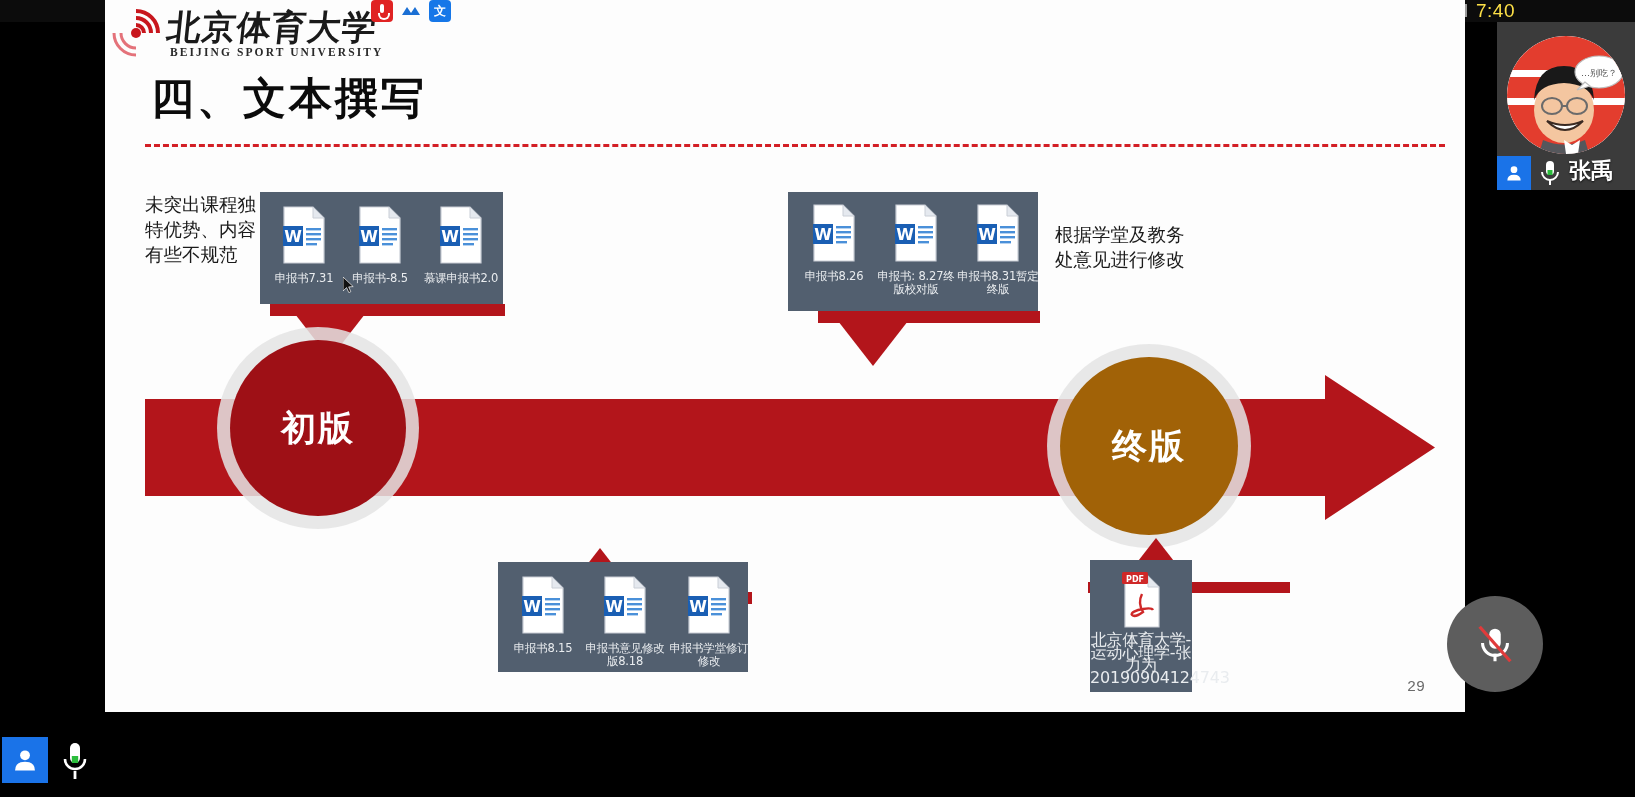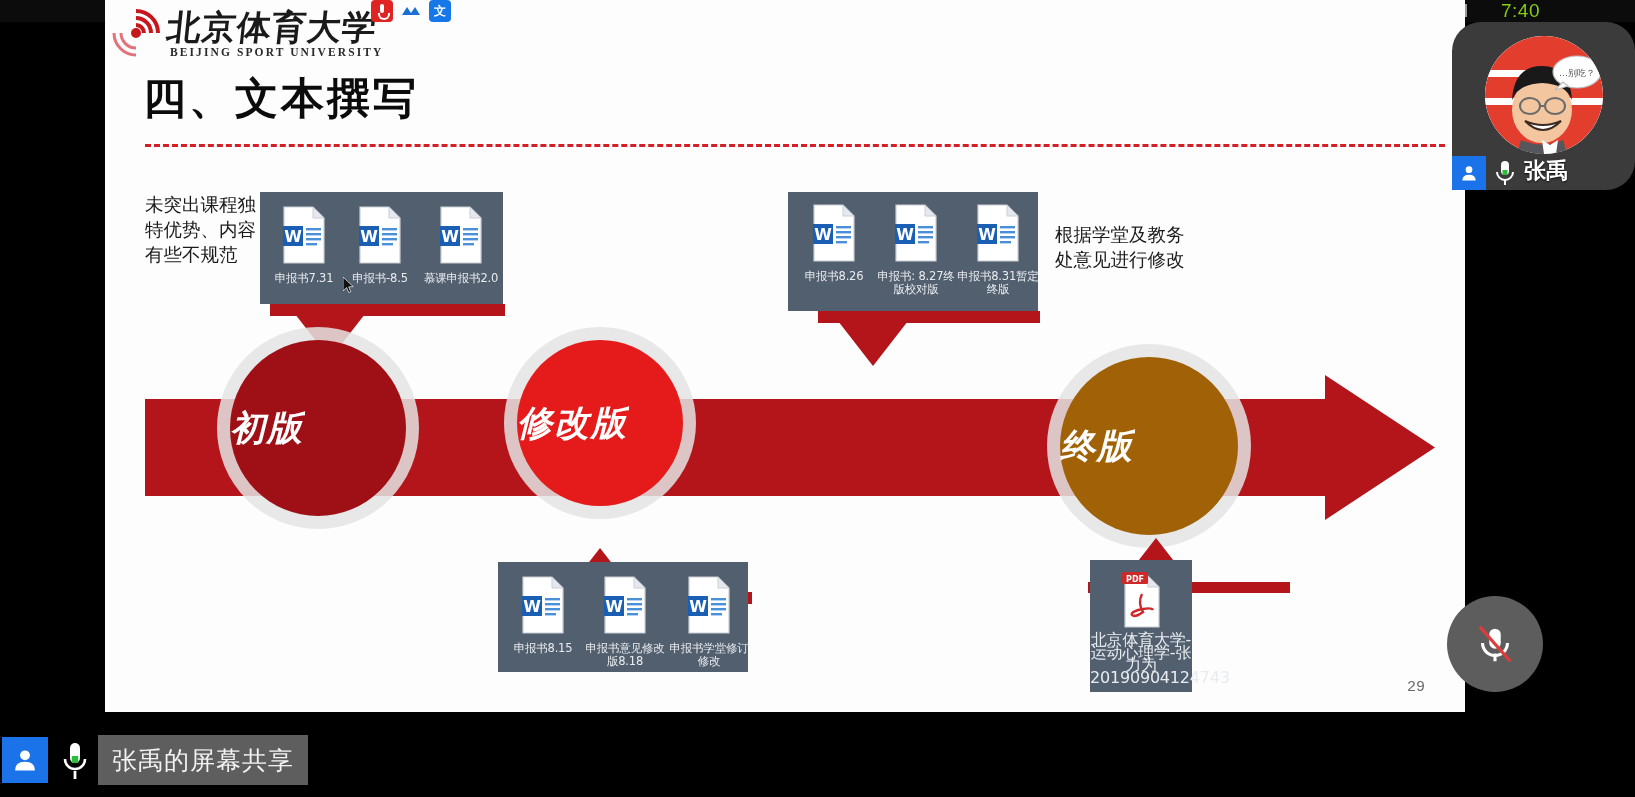--- a/index.html
+++ b/index.html
@@ -5,21 +5,21 @@
   * { box-sizing: border-box; margin: 0; padding: 0; }
   html, body {
     width: 1635px; height: 797px;
     background: #000; overflow: hidden;
     font-family: "DejaVu Sans", "Liberation Sans", sans-serif;
   }
   #screen { position: relative; width: 1635px; height: 797px; background:#000; }
 
   
   .topbar { position:absolute; left:0; top:0; width:1635px; height:22px; background:#0c0c0c; }
-  .timer { position:absolute; right:95px; top:0px; color:#84cc16; font-size:19px;
+  .timer { position:absolute; right:120px; top:0px; color:#fde047; font-size:19px;
            font-family:"Liberation Sans", sans-serif; letter-spacing:.5px;margin-left:47px; }
   .timer-bar { position:absolute; right:168px; top:4px; width:3px; height:13px; background:#9a9a9a; }
 
   
   .slide {
     position:absolute; left:105px; top:0px; width:1360px; height:712px;
     background:#fdfdfd; overflow:hidden;
   }
   .slide-inner { position:absolute; left:0; top:0; right:0; bottom:0; }
 
@@ -39,21 +39,21 @@
                      background:#fff; border-radius:2px; }
   .badge-red:before { content:""; position:absolute; left:7px; top:13px; width:8px; height:5px;
                       border:2px solid #fff; border-top:none; border-radius:0 0 6px 6px; }
   .badge-wave { position:absolute; left:296px; top:3px; width:24px; height:16px; }
   .badge-blue { left:324px; background:#1677e8; }
   .badge-blue-txt { position:absolute; left:324px; top:0px; width:22px; height:22px;
                     color:#fff; font-size:12px; font-weight:bold; text-align:center;
                     line-height:22px; }
 
   
-  .title { position:absolute; left:38px; top:70px; font-size:43px; font-weight:bold;
+  .title { position:absolute; left:46px; top:70px; font-size:43px; font-weight:bold;
            color:#0b0b0b; letter-spacing:3px; font-family:"DejaVu Sans", sans-serif; }
   .title-rule { position:absolute; left:40px; top:144px; width:1300px; height:0;
                 border-top:3px dashed #d31f26; }
 
   
   .docbox { position:absolute; background:#525f6f; }
   .docrow { position:absolute; display:flex; }
   .doc { width:76px; text-align:center; }
   .doc-ico { width:46px; height:58px; margin:0 auto 3px; position:relative; }
   .doc-lbl { font-size:11.5px; color:#e9ecef; line-height:13px;
@@ -72,34 +72,34 @@
   .conn-tri { position:absolute; width:0; height:0; }
   .tri-down { border-left:35px solid transparent; border-right:35px solid transparent;
               border-top:45px solid #b3151b; }
   .tri-up   { border-left:35px solid transparent; border-right:35px solid transparent;
               border-bottom:45px solid #b3151b; }
 
   
   .bigarrow { position:absolute; left:40px; top:375px; width:1290px; height:145px; }
 
   .node { position:absolute; border-radius:50%;
-          display:flex; align-items:center; 
-          box-shadow:0 0 0 13px rgba(228,228,228,.85);font-style:italic; }
+          display:flex; align-items:center; justify-content:center;
+          box-shadow:0 0 0 13px rgba(228,228,228,.85); }
   .node span { color:#fff; font-size:35px; font-weight:bold; letter-spacing:2px;
                font-family:"DejaVu Sans", sans-serif; }
 
   
   .slideno { position:absolute; right:40px; bottom:16px; font-size:15px; color:#6b6b6b;
              font-family:Liberation Mono, monospace; }
 
   
   .cursor { position:absolute; left:238px; top:277px; width:11px; height:16px; }
 
   
-  .tile { position:absolute; right:0px; top:22px; width:183px; height:168px; background:#3b3b3b;border-radius:29px; }
+  .tile { position:absolute; right:0px; top:22px; width:138px; height:168px; background:#3b3b3b; }
   .tile-av { position:absolute; left:50%; top:14px; transform:translateX(-50%);
              width:118px; height:118px; border-radius:50%; overflow:hidden; background:#fff; }
   .tile-foot { position:absolute; left:0; bottom:0; width:100%; height:34px; }
   .tile-usr { position:absolute; left:0; bottom:0; width:34px; height:34px; background:#1a73e8;
               display:flex; align-items:center; justify-content:center; }
   .tile-name { position:absolute; left:72px; bottom:4px; color:#fff; font-size:22px;
                font-weight:bold; font-family:Liberation Sans, sans-serif;
                text-shadow:0 1px 2px rgba(0,0,0,.8); }
   .tile-mic { position:absolute; left:40px; bottom:3px; width:26px; height:28px; }
 
@@ -293,23 +293,20 @@
       </div>
 
       <div class="bigarrow">
         <svg width="1290" height="145" viewBox="0 0 1290 145">
           <path d="M0 24 H1180 V0 L1290 72.5 L1180 145 V121 H0 Z" fill="#b3151b"></path>
         </svg>
       </div>
 
       <div class="node" style="left:125px; top:340px; width:176px; height:176px; background:#9e1016;">
         <span>初版</span>
-      </div>
-      <div class="node" style="left:412px; top:340px; width:166px; height:166px; background:#e51b1b;">
-        <span>修改版</span>
       </div>
       <div class="node" style="left:955px; top:357px; width:178px; height:178px; background:#a16207;">
         <span>终版</span>
       </div>
 
       <div class="conn" style="left:425px; top:548px;">
         <div class="conn-tri tri-up" style="left:35px; top:0px;"></div>
         <div class="conn-bar" style="left:0; top:44px; width:222px; height:12px;"></div>
       </div>
 
@@ -449,18 +446,15 @@
           <circle cx="12" cy="8" r="4.2" fill="#fff"></circle>
           <path d="M3.5 21 q0 -7.5 8.5 -7.5 q8.5 0 8.5 7.5 z" fill="#fff"></path>
         </svg>
     </div>
     <svg class="sb-mic" viewBox="0 0 30 42">
       <rect x="10" y="3" width="10" height="20" rx="5" fill="#fff"></rect>
       <rect x="11.8" y="16" width="6.4" height="7" fill="#2bbd3c"></rect>
       <path d="M5 19 a10 10 0 0 0 20 0" fill="none" stroke="#fff" stroke-width="2.6"></path>
       <rect x="13.6" y="31" width="2.8" height="8" fill="#fff"></rect>
     </svg>
-    <div class="sb-chip">
-      <span>张禹的屏幕共享</span>
-    </div>
   </div>
 
 </div>
 
 </body></html>

